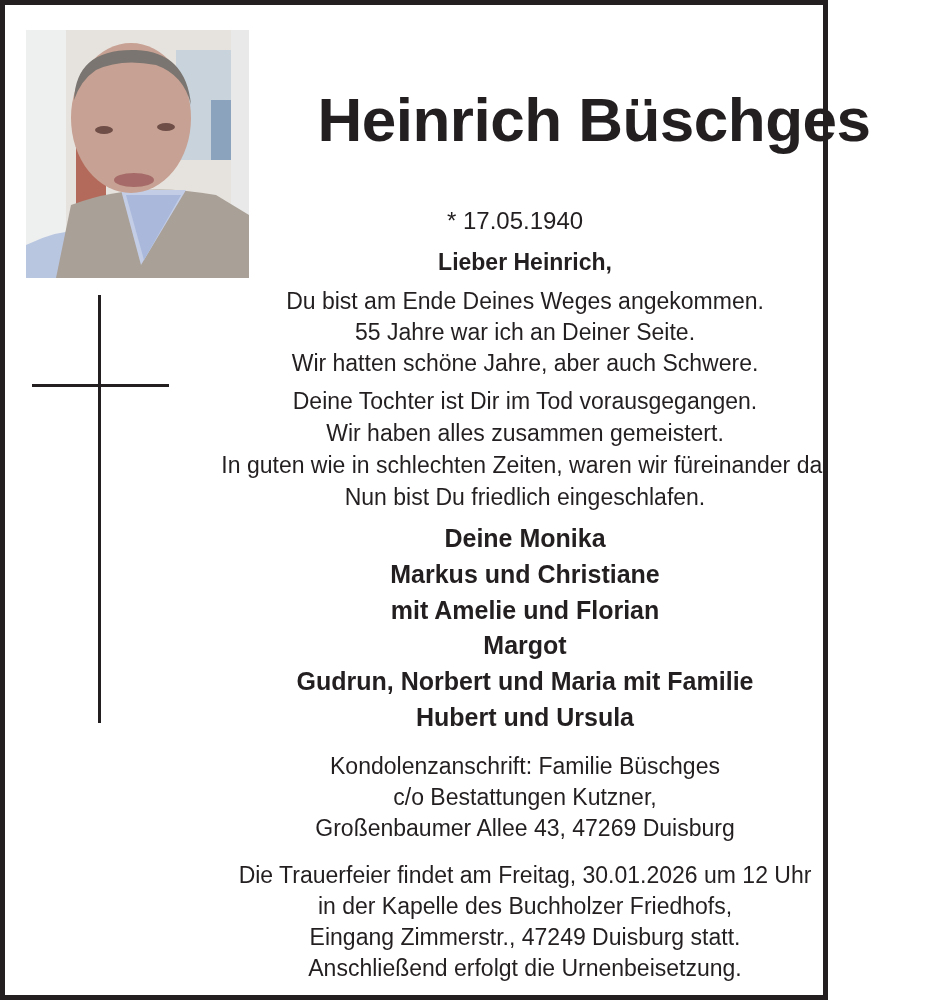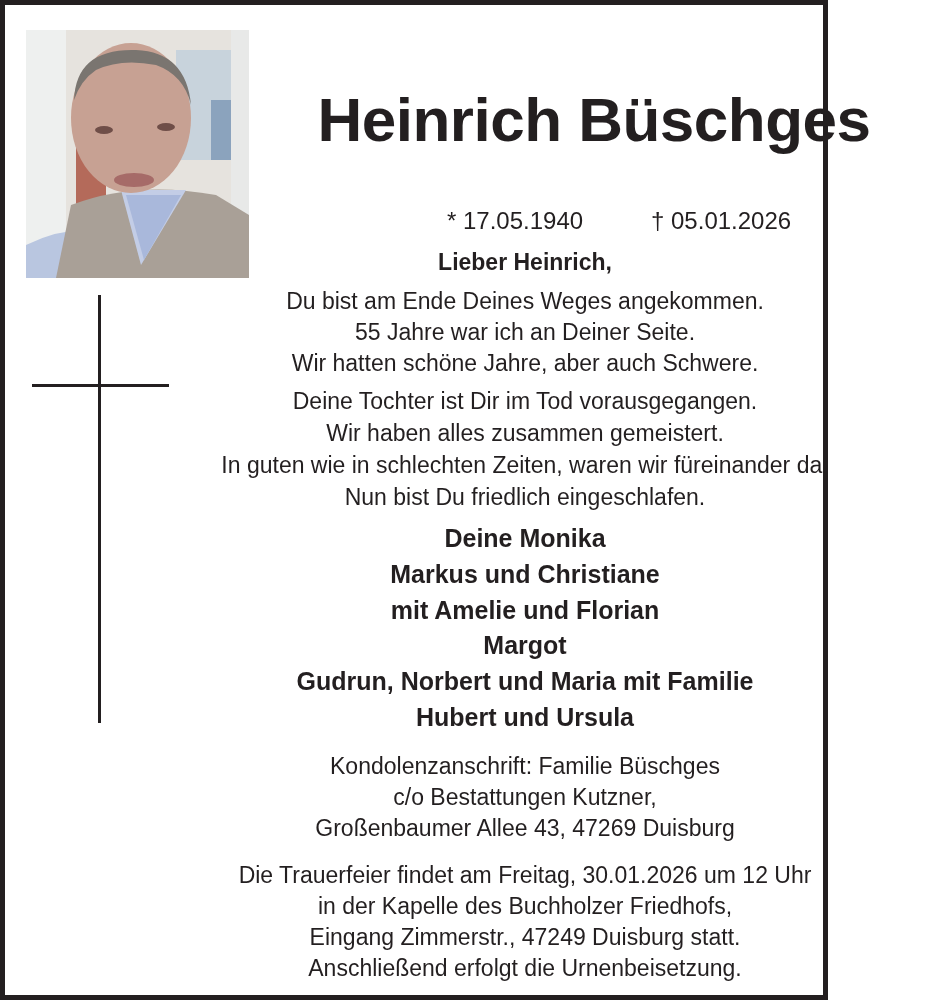--- a/index.html
+++ b/index.html
@@ -41,21 +41,20 @@
       <ellipse cx="105" cy="88" rx="60" ry="75" fill="#c7a193"></ellipse>
       <path d="M48 70 Q50 18 110 20 Q160 22 165 75 Q158 45 130 35 Q95 28 70 40 Q55 50 48 70 Z" fill="#7a7570"></path>
       <ellipse cx="78" cy="100" rx="9" ry="4" fill="#6f4e48"></ellipse>
       <ellipse cx="140" cy="97" rx="9" ry="4" fill="#6f4e48"></ellipse>
       <ellipse cx="108" cy="150" rx="20" ry="7" fill="#a66b68"></ellipse>
     </svg>
   </div>
 
   <div class="name">Heinrich Büschges</div>
   <div class="date born">* 17.05.1940</div>
-  <div class="date died">† 05.01.2026</div>
 
   <div class="cross-v"></div>
   <div class="cross-h"></div>
 
   <div class="block greet">Lieber Heinrich,</div>
 
   <div class="block verse1">
     <span class="line">Du bist am Ende Deines Weges angekommen.</span>
     <span class="line">55 Jahre war ich an Deiner Seite.</span>
     <span class="line">Wir hatten schöne Jahre, aber auch Schwere.</span>

